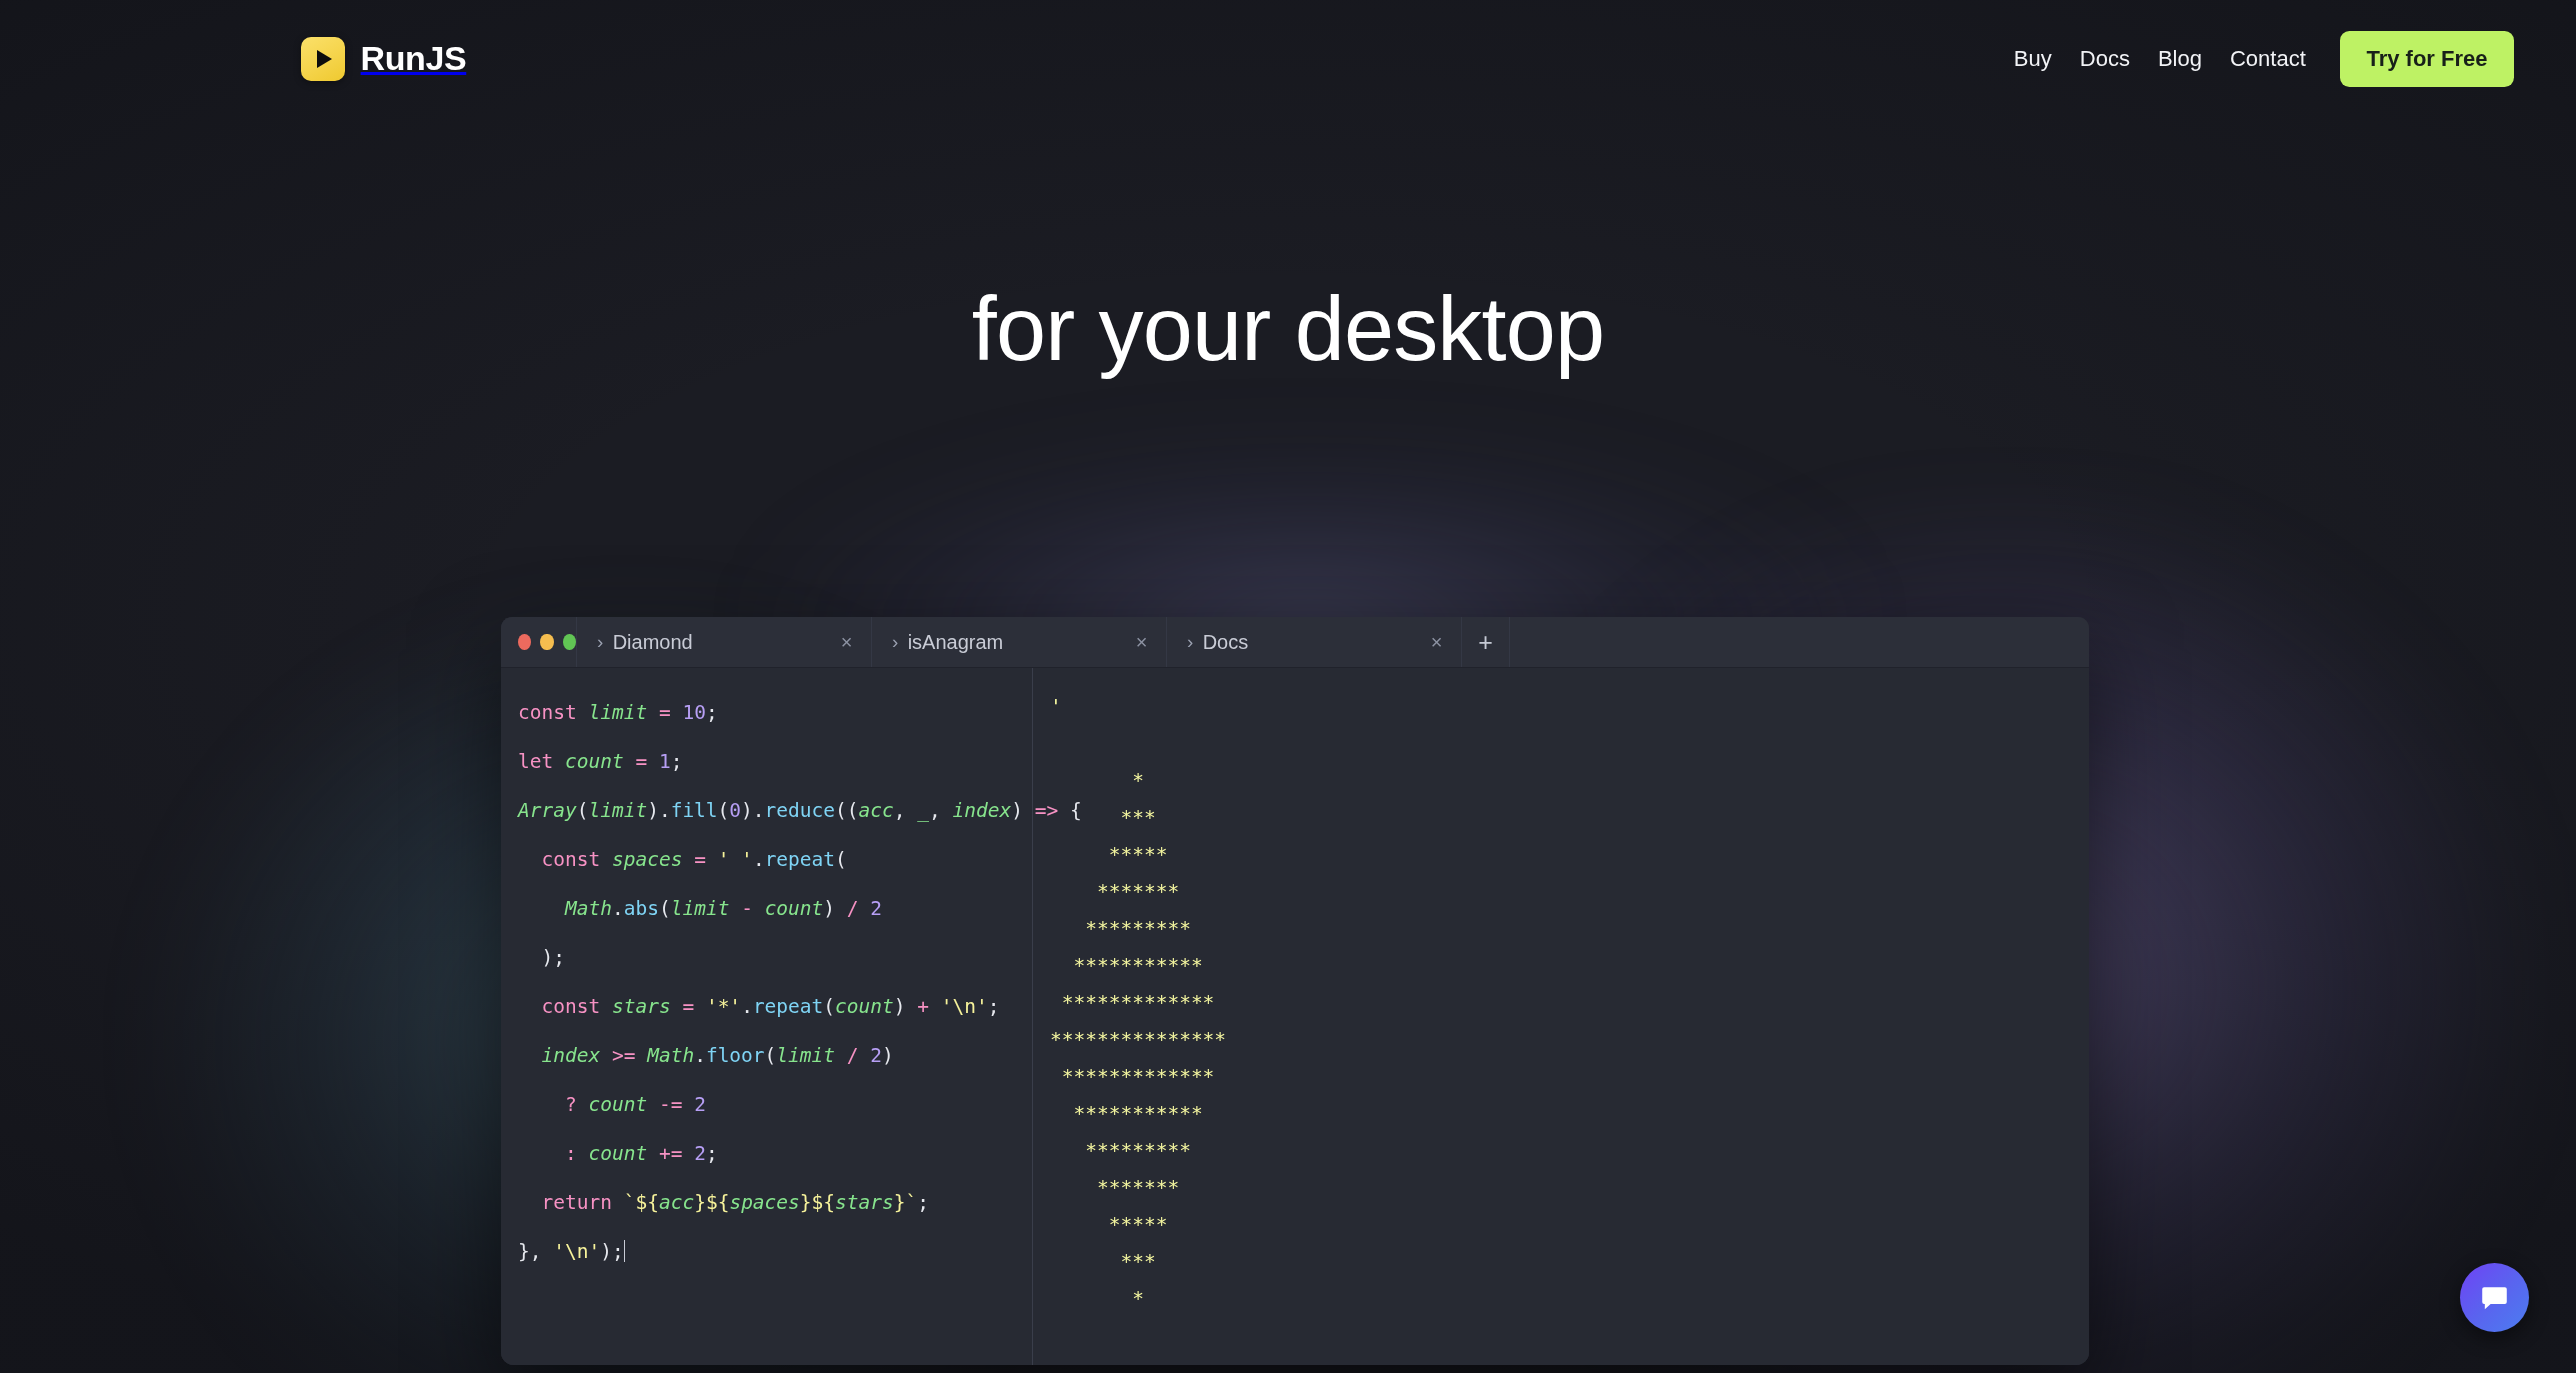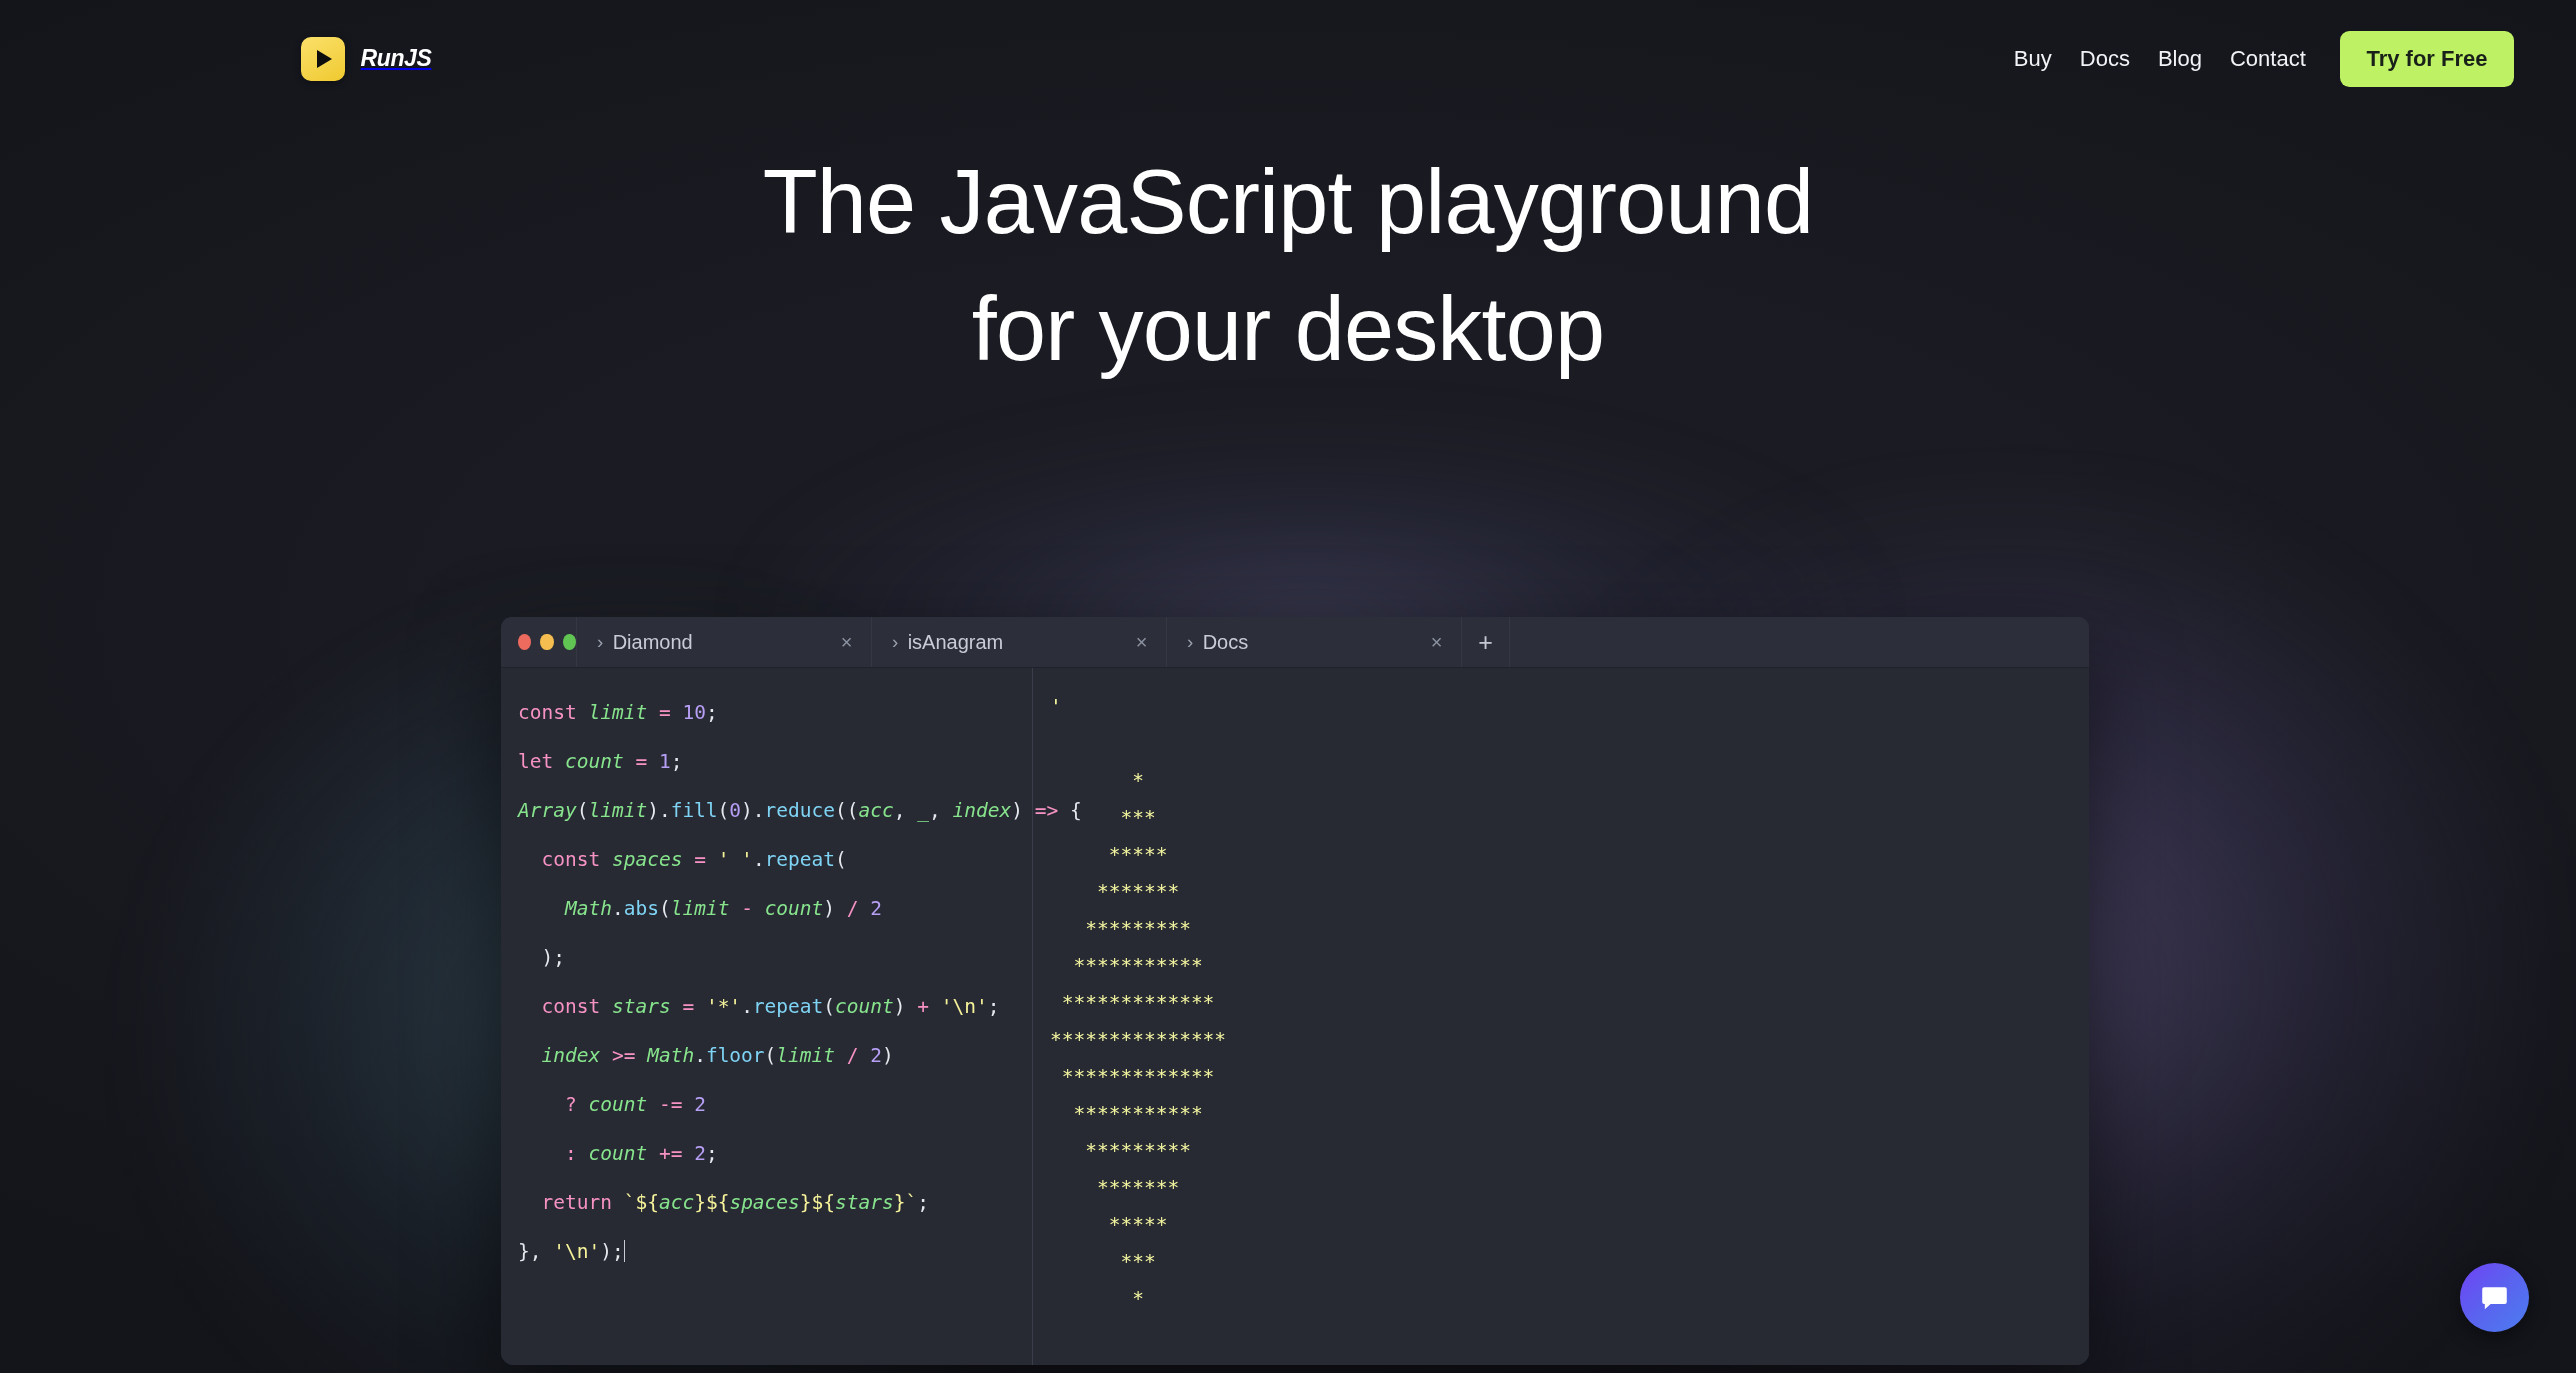--- a/index.html
+++ b/index.html
@@ -44,21 +44,21 @@
     background:linear-gradient(150deg,#fbe06a 0%,#f5d44b 55%,#efc92f 100%);
     display:flex; align-items:center; justify-content:center;
     box-shadow:0 1.6px 7.8px rgba(0,0,0,0.35);
   }
   .brand-logo .tri {
     width:0; height:0; margin-left:3.9px;
     border-left:15px solid #0d0d0d;
     border-top:9.4px solid transparent;
     border-bottom:9.4px solid transparent;
   }
-  .brand-name { color:#fff; font-size:23px; font-weight:bold; letter-spacing:-0.4px;font-style:italic; }
+  .brand-name { color:#fff; font-size:34px; font-weight:bold; letter-spacing:-0.4px; }
 
   .nav { display:flex; align-items:center; gap:28px; }
   .nav-link {
     color:#f2f3f6; font-size:22px; text-decoration:none; white-space:nowrap;
   }
   .cta-button {
     background:#bef264; color:#182019;
     font-size:22px; font-weight:bold;
     padding:15px 26.5px; border-radius:9.4px;
     border:none; cursor:pointer; white-space:nowrap;
@@ -176,21 +176,21 @@
     <a class="nav-link" href="#">Buy</a>
     <a class="nav-link" href="#">Docs</a>
     <a class="nav-link" href="#">Blog</a>
     <a class="nav-link" href="#">Contact</a>
     <button class="cta-button">Try for Free</button>
   </nav>
 </div>
 
 <div class="hero">
   <h1>
-    <span>The JavaScript playground</span><br>
+    <br>
     <span>for your desktop</span>
   </h1>
 </div>
 
 <div class="app-window">
 
   <div class="titlebar">
     <div class="traffic">
       <span class="dot red"></span>
       <span class="dot yellow"></span>

